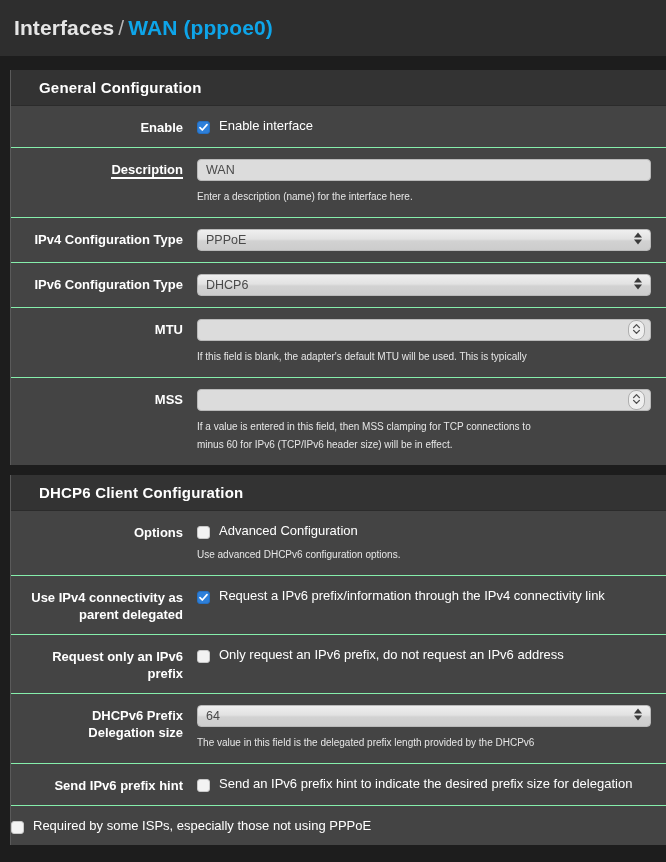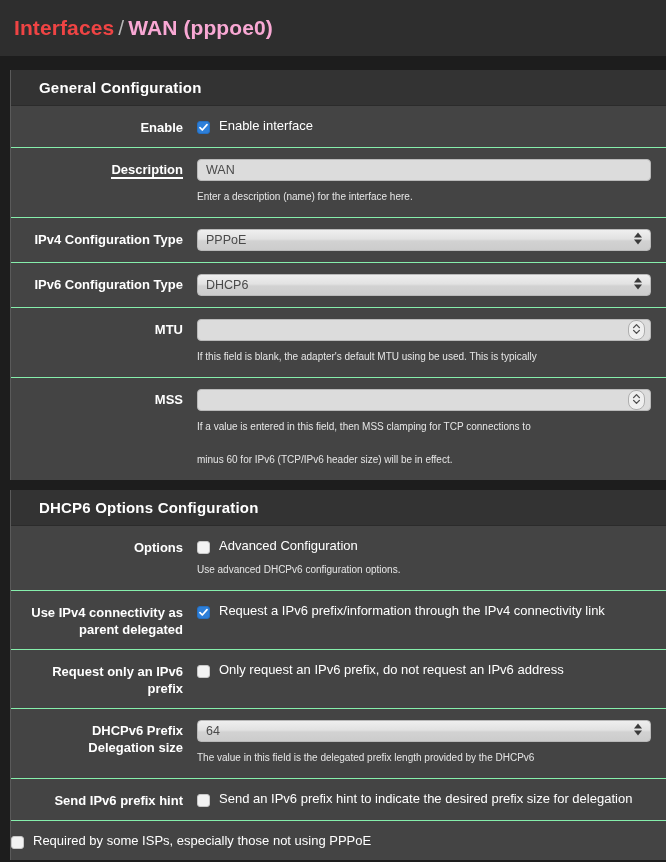--- a/index.html
+++ b/index.html
@@ -26,27 +26,27 @@
     align-items: center;
     padding: 0 0 0 14px;
     box-sizing: border-box;
   }
   .crumb-text {
     font-size: 21px;
     font-weight: bold;
     letter-spacing: .1px;
     white-space: nowrap;
   }
-  .crumb-root { color: #ef4444; }
+  .crumb-root { color: #e5e5e5; }
   .crumb-sep {
     color: #b7b7b7;
     font-weight: normal;
     margin: 0 4px 0 4px;
   }
-  .crumb-leaf { color: #f9a8d4; }
+  .crumb-leaf { color: #0ea5e9; }
 
   .gap { height: 14px; background: #1d1d1d; }
 
   
   .panel {
     margin: 0 0 0 10px;
     background: #444444;
     border-left: 1px solid #5a5a5a;
     box-sizing: border-box;
   }
@@ -260,46 +260,46 @@
     <div class="row-field">
       <div class="num-wrap">
         <input class="num-input" type="text" value="" style="">
         <span class="spin">
           <svg width="9" height="14" viewBox="0 0 9 14">
             <path d="M1.6 5.6 L4.5 2.6 L7.4 5.6" stroke="#4c4c4c" stroke-width="1.3" fill="none" stroke-linecap="round" stroke-linejoin="round"></path>
             <path d="M1.6 8.4 L4.5 11.4 L7.4 8.4" stroke="#4c4c4c" stroke-width="1.3" fill="none" stroke-linecap="round" stroke-linejoin="round"></path>
           </svg>
         </span>
       </div>
-      <div class="help nowrap">If this field is blank, the adapter's default MTU using be used. This is typically</div>
+      <div class="help nowrap">If this field is blank, the adapter's default MTU will be used. This is typically</div>
     </div>
   </div>
 
   <div class="row">
     <div class="row-label">MSS</div>
     <div class="row-field">
       <div class="num-wrap">
         <input class="num-input" type="text" value="" style="">
         <span class="spin">
           <svg width="9" height="14" viewBox="0 0 9 14">
             <path d="M1.6 5.6 L4.5 2.6 L7.4 5.6" stroke="#4c4c4c" stroke-width="1.3" fill="none" stroke-linecap="round" stroke-linejoin="round"></path>
             <path d="M1.6 8.4 L4.5 11.4 L7.4 8.4" stroke="#4c4c4c" stroke-width="1.3" fill="none" stroke-linecap="round" stroke-linejoin="round"></path>
           </svg>
         </span>
       </div>
       <div class="help nowrap">If a value is entered in this field, then MSS clamping for TCP connections to</div>
-      <div class="help nowrap" style="margin-top:15px">minus 60 for IPv6 (TCP/IPv6 header size) will be in effect.</div>
+      <div class="help nowrap" style="margin-top:0">minus 60 for IPv6 (TCP/IPv6 header size) will be in effect.</div>
     </div>
   </div>
 </div>
 
 <div class="gap" style="height:10px"></div>
 
 <div class="panel">
-  <div class="panel-head">DHCP6 Options Configuration</div>
+  <div class="panel-head">DHCP6 Client Configuration</div>
 
   <div class="row">
     <div class="row-label">Options</div>
     <div class="row-field">
       <label class="cbrow">
         <span class="cbox off"></span>
         <span class="cb-text">Advanced Configuration</span>
       </label>
       <div class="help nowrap">Use advanced DHCPv6 configuration options.</div>
     </div>

